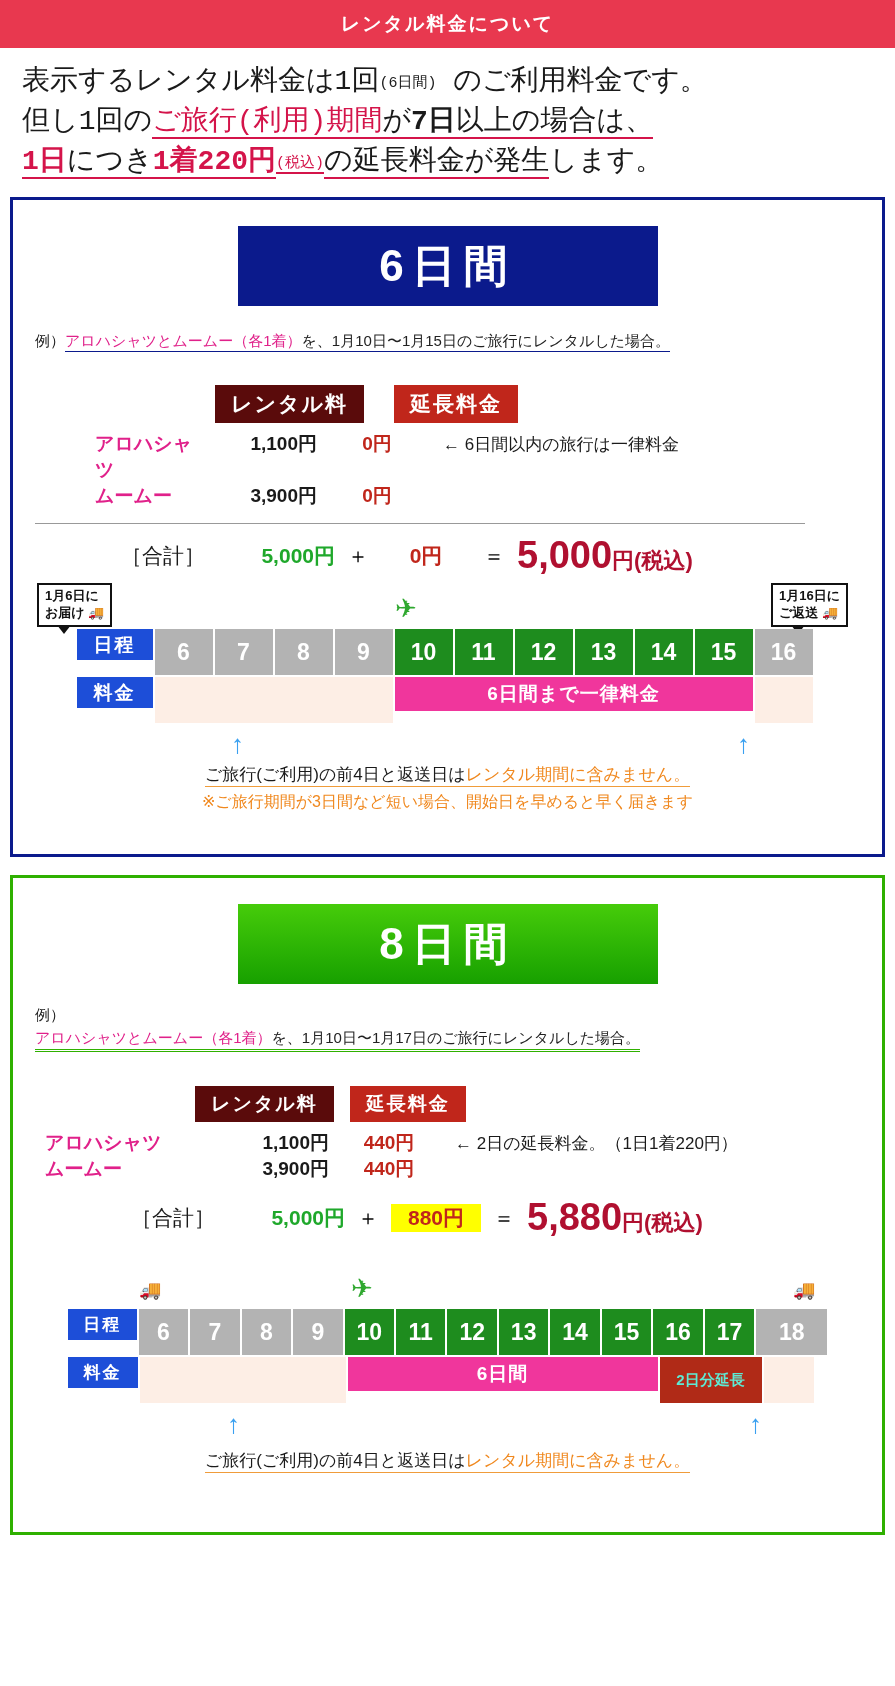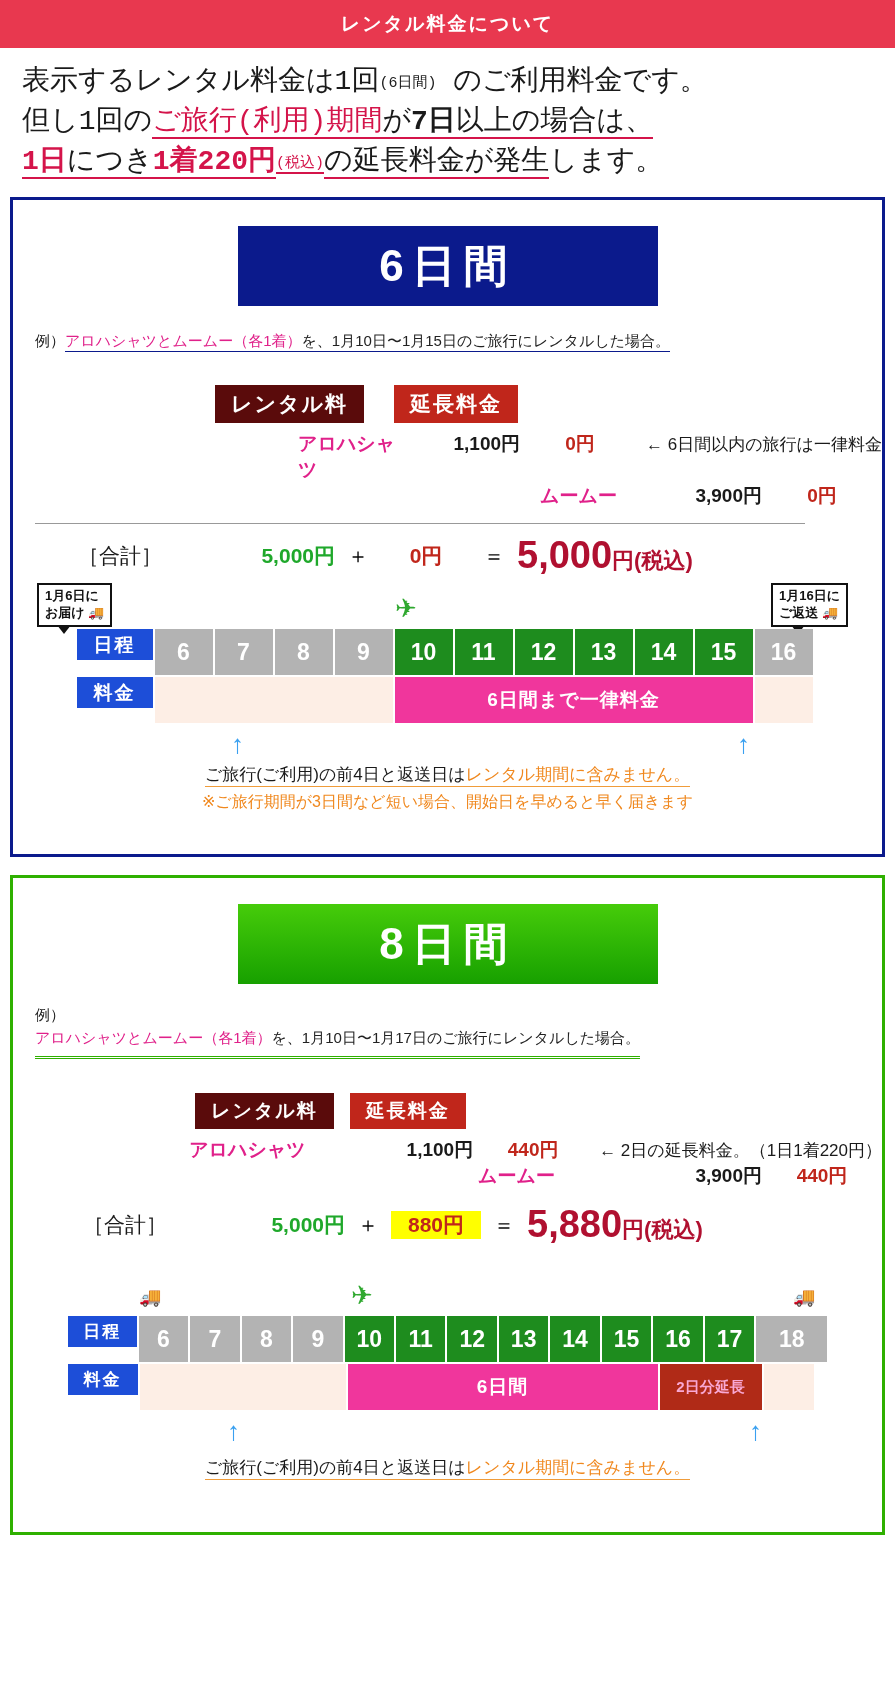--- a/index.html
+++ b/index.html
@@ -85,31 +85,31 @@
   .amounts { margin-top: 34px; padding-left: 22px; position: relative; }
   .tag-row { display: flex; margin-left: 180px; }
   .tag {
     color: #fff; font-weight: bold; font-size: 21px;
     padding: 5px 16px; letter-spacing: 2px;
   }
   .tag.rental { background: #5a0b0b; }
   .tag.ext { background: #c0261b; margin-left: 30px; }
 
   .rows { margin-top: 8px; font-size: 19px; }
-  .row { display: flex; align-items: baseline; justify-content: flex-end; }
+  .row { display: flex; align-items: baseline; }
   .cell-name { color: #e0218a; font-weight: bold; width: 158px; text-align: left; padding-left: 60px;}
   .cell-rent { color: #1a1a1a; font-weight: bold; width: 124px; text-align: right; }
   .cell-ext  { color: #c0261b; font-weight: bold; width: 120px; text-align: center; }
   .cell-note { color: #1a1a1a; font-size: 17px; padding-left: 6px; }
 
   .total-line {
     display: flex; align-items: center; font-size: 21px; margin-top: 14px;
     border-top: 1px solid #999; padding-top: 10px; width: 770px;
   }
-  .total-label { width: 170px; text-align: center; color: #1a1a1a; }
+  .total-label { width: 170px; text-align: right; color: #1a1a1a; }
   .total-rent { color: #1fa82b; font-weight: bold; width: 130px; text-align: right; }
   .plus { width: 46px; text-align: center; }
   .total-ext { color: #c0261b; font-weight: bold; width: 90px; text-align: center; }
   .eq { width: 46px; text-align: center; }
   .grand {
     color: #b01030; font-weight: bold; font-size: 38px;
   }
   .grand .unit { font-size: 22px; }
 
   
@@ -144,26 +144,26 @@
   .day {
     width: 58px; height: 46px; margin-left: 2px;
     display: flex; align-items: center; justify-content: center;
     font-size: 23px; font-weight: bold; color: #fff;
   }
   .day.grey { background: #b3b3b3; }
   .day.green { background: #1e8c1e; }
   .fee-row { margin-top: 2px; }
   .fee-blank { height: 46px; margin-left: 2px; background: #fdeee5; }
   .fee-pink {
-    height: 46px; margin-left: 2px; background: #f0369c; color: #fff;
+    height: 34px; margin-left: 2px; background: #f0369c; color: #fff;
     display: flex; align-items: center; justify-content: center;
     font-size: 19px; font-weight: bold; letter-spacing: 1px;
   }
   .fee-dark {
-    height: 46px; margin-left: 2px; background: #b02a17; color: #f9a8d4;
+    height: 46px; margin-left: 2px; background: #b02a17; color: #5eead4;
     display: flex; align-items: center; justify-content: center;
     font-size: 15px; font-weight: bold;
   }
 
   .note-1 {
     text-align: center; font-size: 17px; margin-top: 18px; color: #1a1a1a;
   }
   .note-1 .u { border-bottom: 1px solid #f09c3a; padding-bottom: 2px;}
   .note-1 .orange { color: #f0881e; }
   .note-2 {
@@ -286,21 +286,21 @@
   </div>
 
   <div class="section green" style="margin-top:18px; height:660px;">
     <div class="head-bar green">
       <span>8日間</span>
     </div>
 
     <div class="example-line" style="margin-top:22px;">
       <span class="ex-label">例）</span>
     </div>
-    <div class="example-line" style="margin-top:4px; border-bottom:3px double #2fb000; display:inline-block; padding-bottom:8px;">
+    <div class="example-line" style="margin-top:4px; border-bottom:3px double #2fb000; display:inline-block; padding-bottom:1px;">
       <span class="ex-body">アロハシャツとムームー（各1着）</span><span class="ex-tail">を、1月10日〜1月17日のご旅行にレンタルした場合。</span>
     </div>
 
     <div class="amounts" style="margin-top:34px;">
       <div class="tag-row" style="margin-left:160px;">
         <div class="tag rental" style="font-size:19px;">レンタル料</div>
         <div class="tag ext" style="font-size:19px; margin-left:16px;">延長料金</div>
       </div>
 
       <div class="rows">

